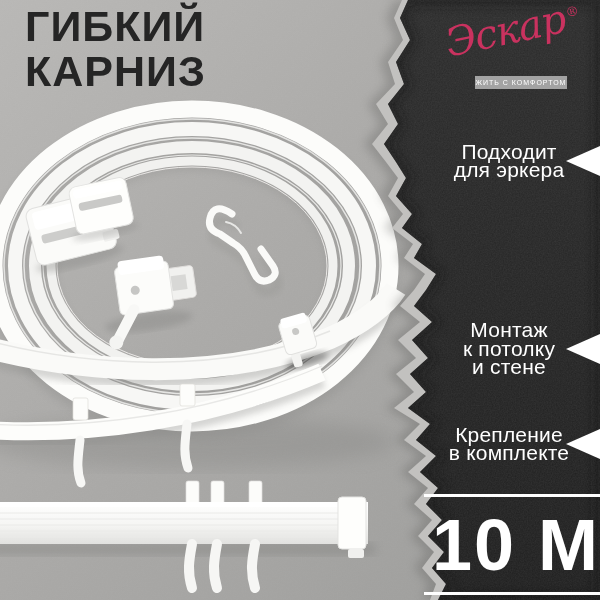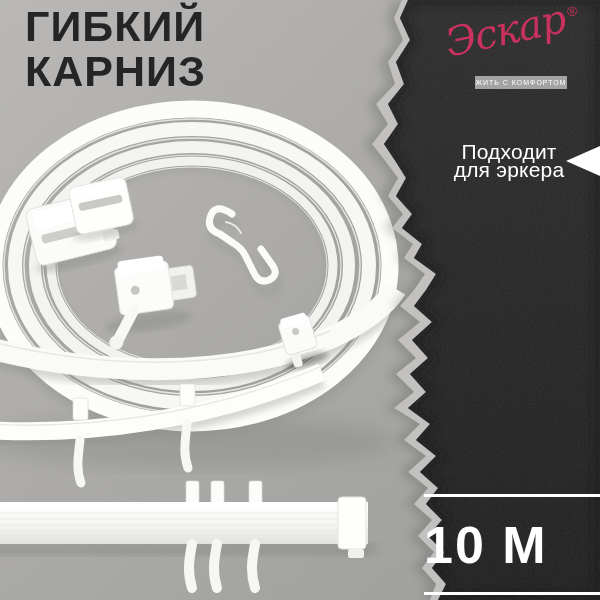--- a/index.html
+++ b/index.html
@@ -36,22 +36,22 @@
     border-top:15px solid transparent;border-bottom:15px solid transparent;
     border-right:34px solid #ffffff;
   }
   .f1{top:142px;height:38px;}
   .f2{top:219px;height:56px;}
   .f3{top:321px;height:56px;}
   .f4{top:425px;height:38px;}
   .badge{
     position:absolute;left:424px;right:0;top:494px;height:95px;z-index:6;
     border-top:3px solid #ffffff;border-bottom:3px solid #ffffff;
-    display:flex;align-items:center;justify-content:flex-start;
-    color:#ffffff;font-size:52px;font-weight:bold;letter-spacing:2px;
+    display:flex;align-items:center;justify-content:flex-end;
+    color:#ffffff;font-size:72px;font-weight:bold;letter-spacing:2px;
   }
 </style>
 </head>
 <body>
 
 <div class="canvas">
 
   <svg class="photo-svg" viewBox="0 0 600 600" aria-hidden="true">
     <defs>
       <linearGradient id="railV" x1="0" y1="0" x2="0" y2="1">
@@ -217,18 +217,29 @@
     <span>Эскар</span><span class="reg">®</span>
   </div>
 
   <div class="tagline">ЖИТЬ С КОМФОРТОМ</div>
 
   <div class="feature f1">
     <div class="label">Подходит
 для эркера</div>
     <div class="arrow"></div>
   </div>
+  <div class="feature f3">
+    <div class="label">Монтаж
+к потолку
+и стене</div>
+    <div class="arrow"></div>
+  </div>
+  <div class="feature f4">
+    <div class="label">Крепление
+в комплекте</div>
+    <div class="arrow"></div>
+  </div>
 
   <div class="badge">
     <span>10 М</span>
   </div>
 
 </div>
 
 </body></html>

